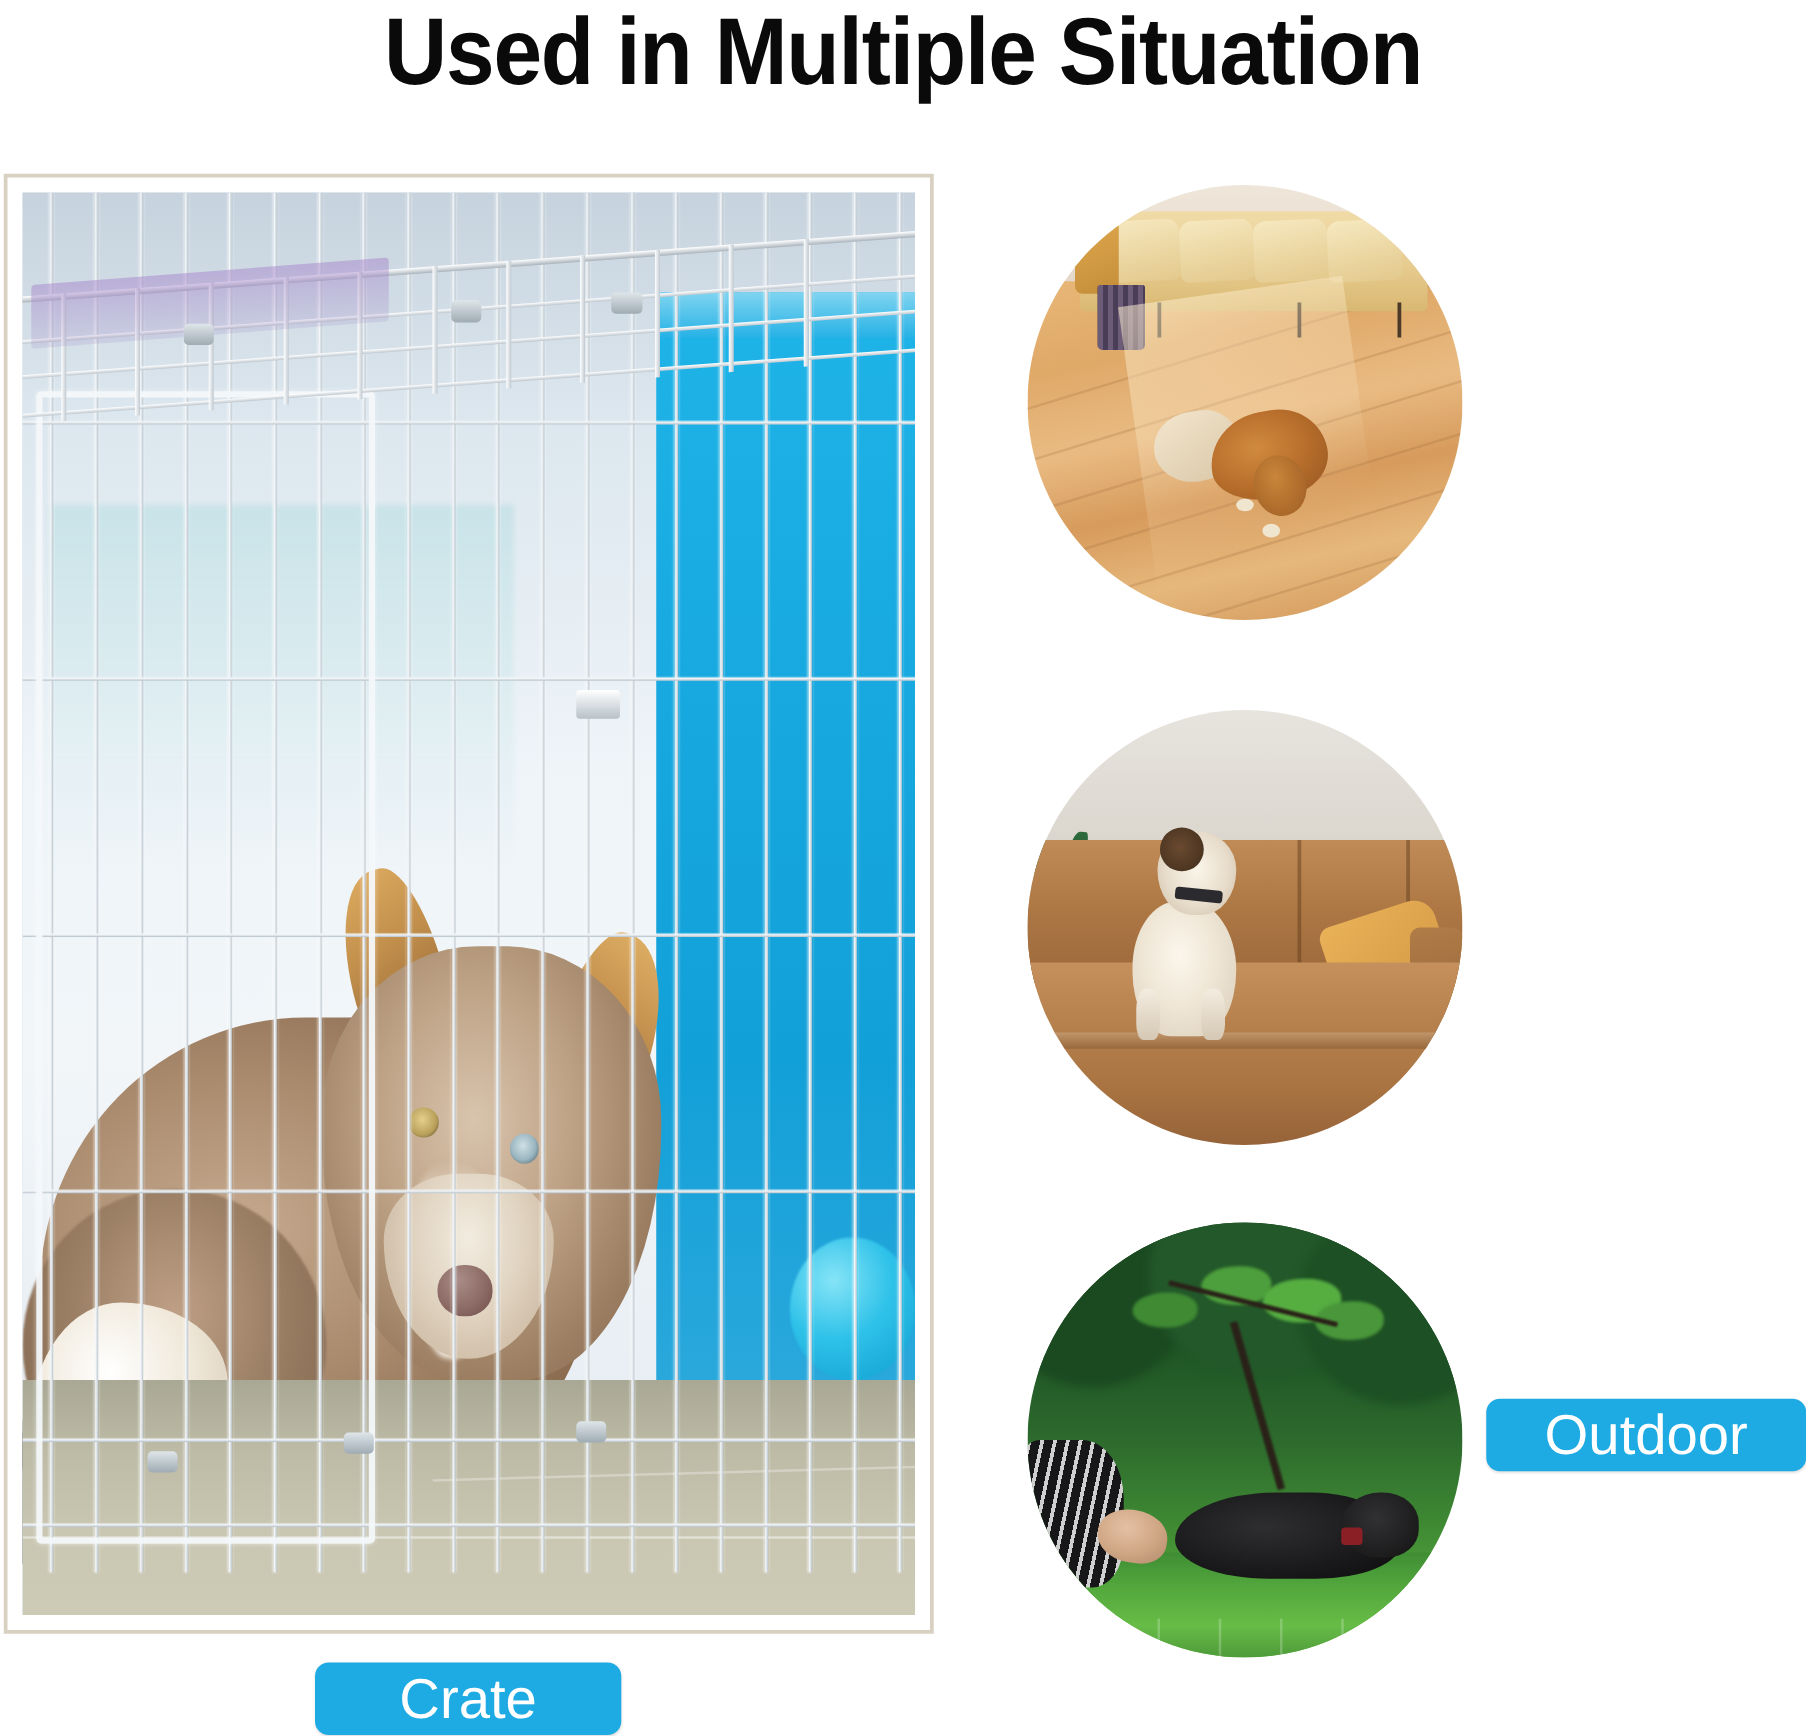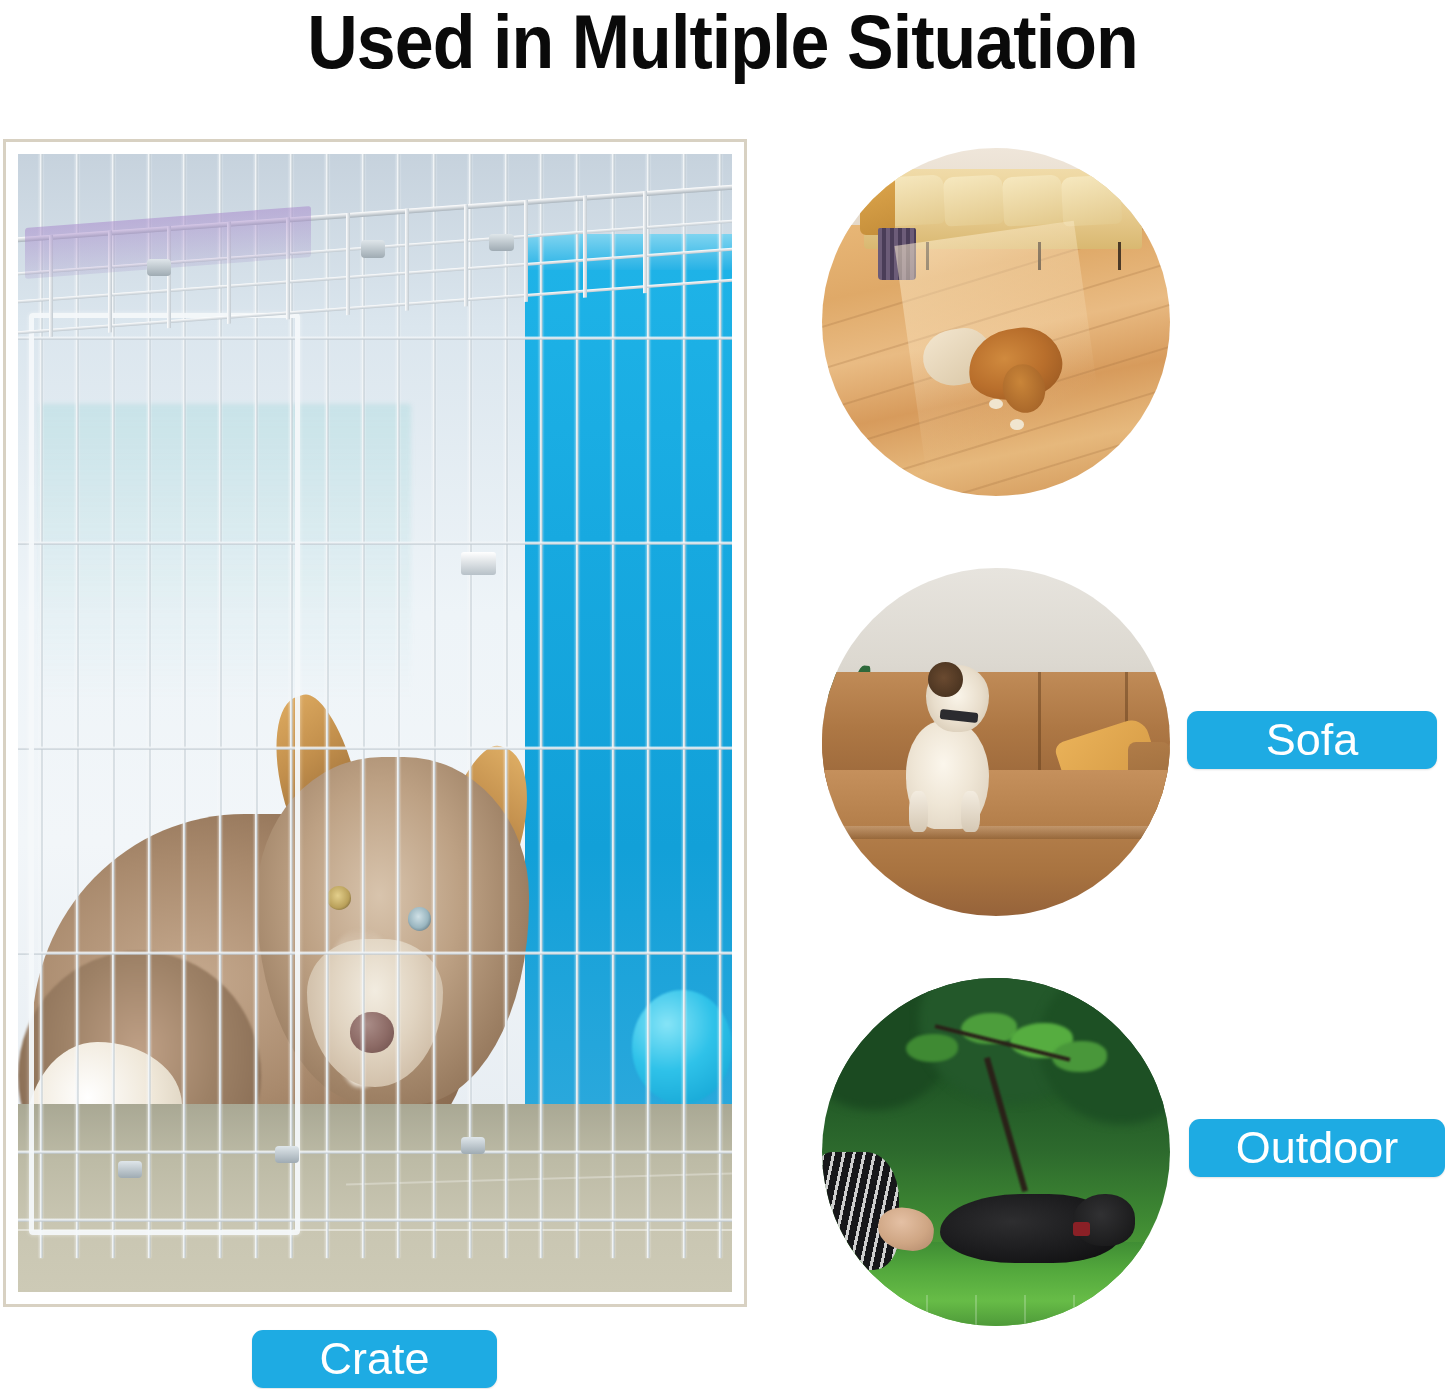--- a/index.html
+++ b/index.html
@@ -483,21 +483,20 @@
     <div class="sf-armr"></div>
     <div class="sf-seat"></div>
     <div class="sf-seat-edge"></div>
     <div class="sf-dogbody"></div>
     <div class="sf-dogleg" style="left:25%;"></div>
     <div class="sf-dogleg" style="left:40%;"></div>
     <div class="sf-doghead"></div>
     <div class="sf-dogcurl"></div>
     <div class="sf-collar"></div>
   </div>
-  <div class="badge" id="badge-sofa">Sofa</div>
 
   <div class="circle" id="circle-outdoor">
     <div class="od-sky"></div>
     <div class="od-tree" style="left:-8%; top:-6%; width:46%; height:44%; background:#1b4a21;"></div>
     <div class="od-tree" style="left:28%; top:-12%; width:52%; height:48%; background:#23582a;"></div>
     <div class="od-tree" style="left:62%; top:-4%; width:48%; height:46%; background:#1d5024;"></div>
     <div class="od-leafy" style="left:40%; top:10%; width:16%; height:9%; background:#4d9e3c;"></div>
     <div class="od-leafy" style="left:54%; top:13%; width:18%; height:10%; background:#56ad40;"></div>
     <div class="od-leafy" style="left:66%; top:18%; width:16%; height:9%; background:#49973a;"></div>
     <div class="od-leafy" style="left:24%; top:16%; width:15%; height:8%; background:#3f8a33;"></div>

